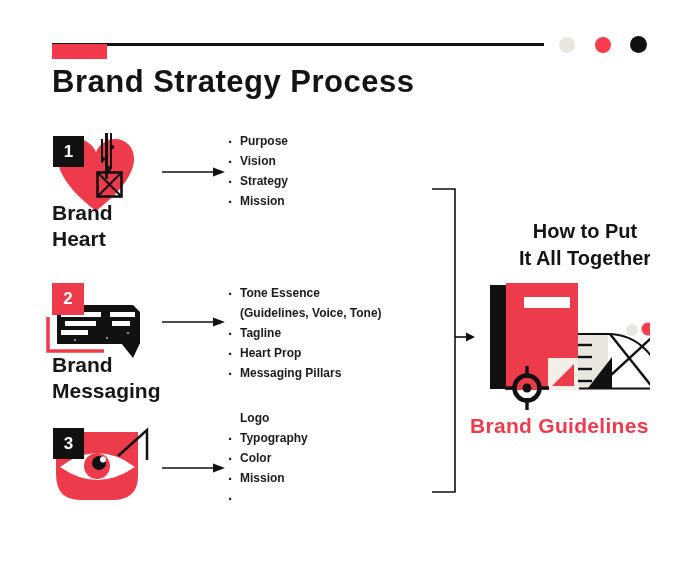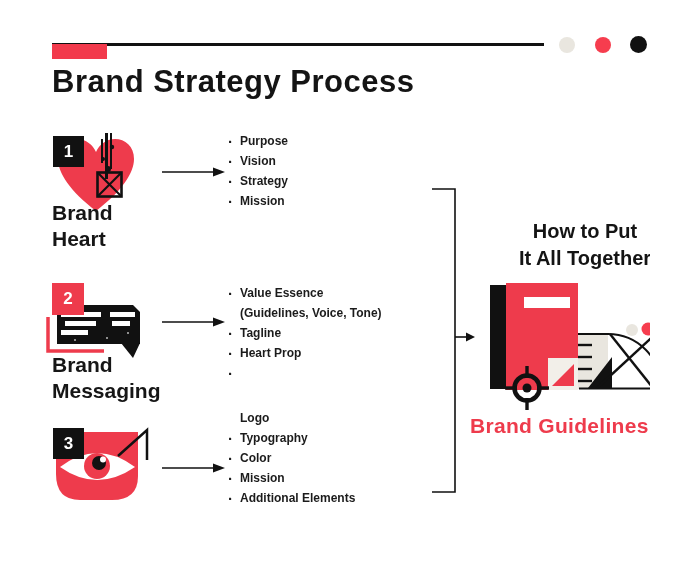--- a/index.html
+++ b/index.html
@@ -105,36 +105,37 @@
 Messaging</div>
 
   <svg class="abs" style="left:162px;top:315px;" width="64" height="14" viewBox="0 0 64 14">
     <line x1="0" y1="7" x2="51" y2="7" stroke="#111" stroke-width="1.6"></line>
     <polygon points="51,2.5 63,7 51,11.5" fill="#111"></polygon>
   </svg>
 
   <div class="abs list" style="top:283px;">
     <div class="lrow">
       <span class="bullet">·</span>
-      <span class="itxt">Value Essence</span>
+      <span class="itxt">Tone Essence</span>
     </div>
     <div class="lrow">
       <span class="bullet"></span>
       <span class="itxt">(Guidelines, Voice, Tone)</span>
     </div>
     <div class="lrow">
       <span class="bullet">·</span>
       <span class="itxt">Tagline</span>
     </div>
     <div class="lrow">
       <span class="bullet">·</span>
       <span class="itxt">Heart Prop</span>
     </div>
     <div class="lrow">
       <span class="bullet">·</span>
+      <span class="itxt">Messaging Pillars</span>
     </div>
   </div>
 
   <svg class="abs" style="left:50px;top:426px;" width="105" height="86" viewBox="0 0 105 86">
     <path d="M6,18 Q6,6 18,6 L88,6 L88,50 Q88,74 62,74 L30,74 Q6,74 6,48 Z" fill="#ee3b4c"></path>
     <polyline points="68,30 97,4 97,34" fill="none" stroke="#111" stroke-width="2.5"></polyline>
     <path d="M10,41 Q47,13 85,41 Q47,67 10,41 Z" fill="#fff"></path>
     <circle cx="47" cy="40" r="13" fill="#ee3b4c"></circle>
     <circle cx="49" cy="37" r="7" fill="#111"></circle>
     <circle cx="53" cy="33.5" r="3" fill="#fff"></circle>
@@ -160,21 +161,20 @@
     <div class="lrow">
       <span class="bullet">·</span>
       <span class="itxt">Color</span>
     </div>
     <div class="lrow">
       <span class="bullet">·</span>
       <span class="itxt">Mission</span>
     </div>
     <div class="lrow">
       <span class="bullet">·</span>
-      <span class="itxt">Additional Elements</span>
     </div>
   </div>
 
   <svg class="abs" style="left:428px;top:183px;" width="50" height="316" viewBox="0 0 50 316">
     <path d="M4,6 H27 V309 H4" fill="none" stroke="#111" stroke-width="1.6"></path>
     <line x1="27" y1="154" x2="38" y2="154" stroke="#111" stroke-width="1.6"></line>
     <polygon points="38,149.5 47,154 38,158.5" fill="#111"></polygon>
   </svg>
 
   <div class="abs rheading">How to Put

